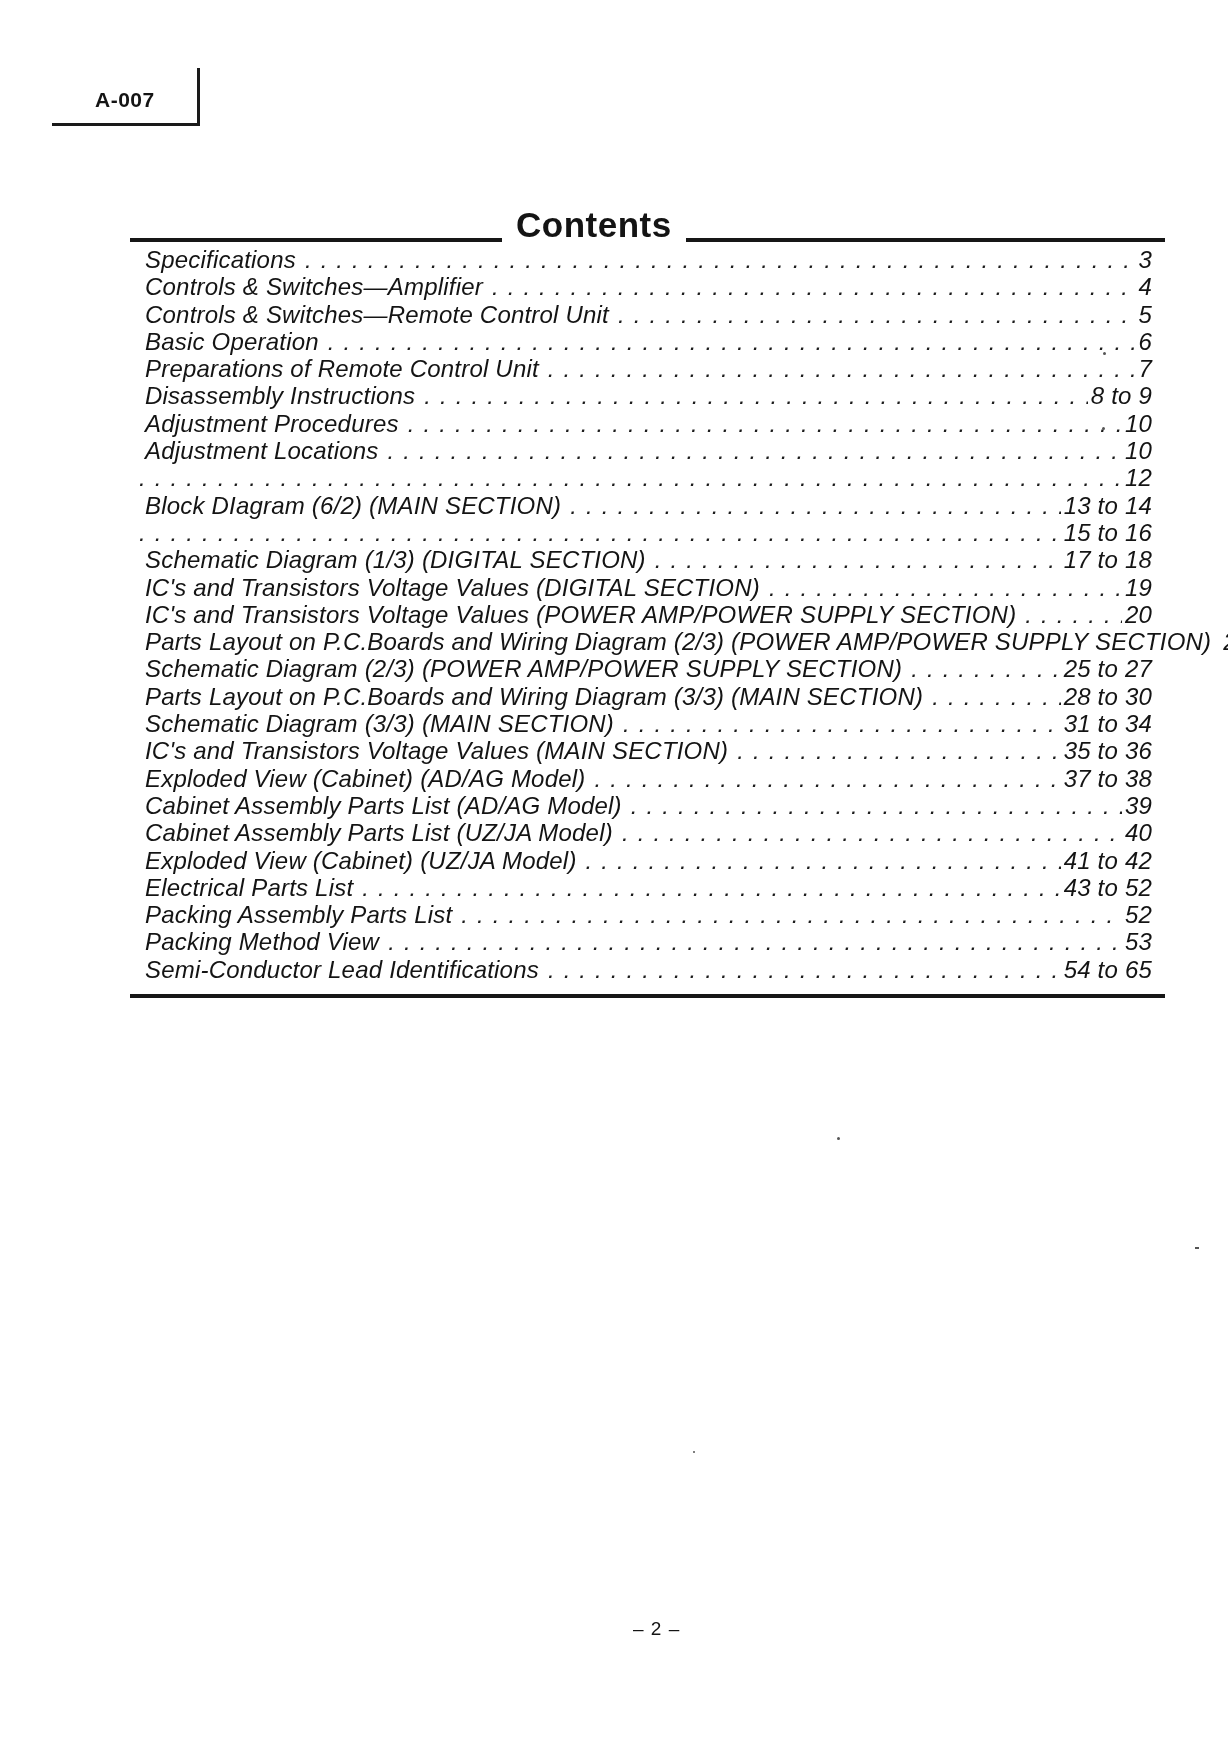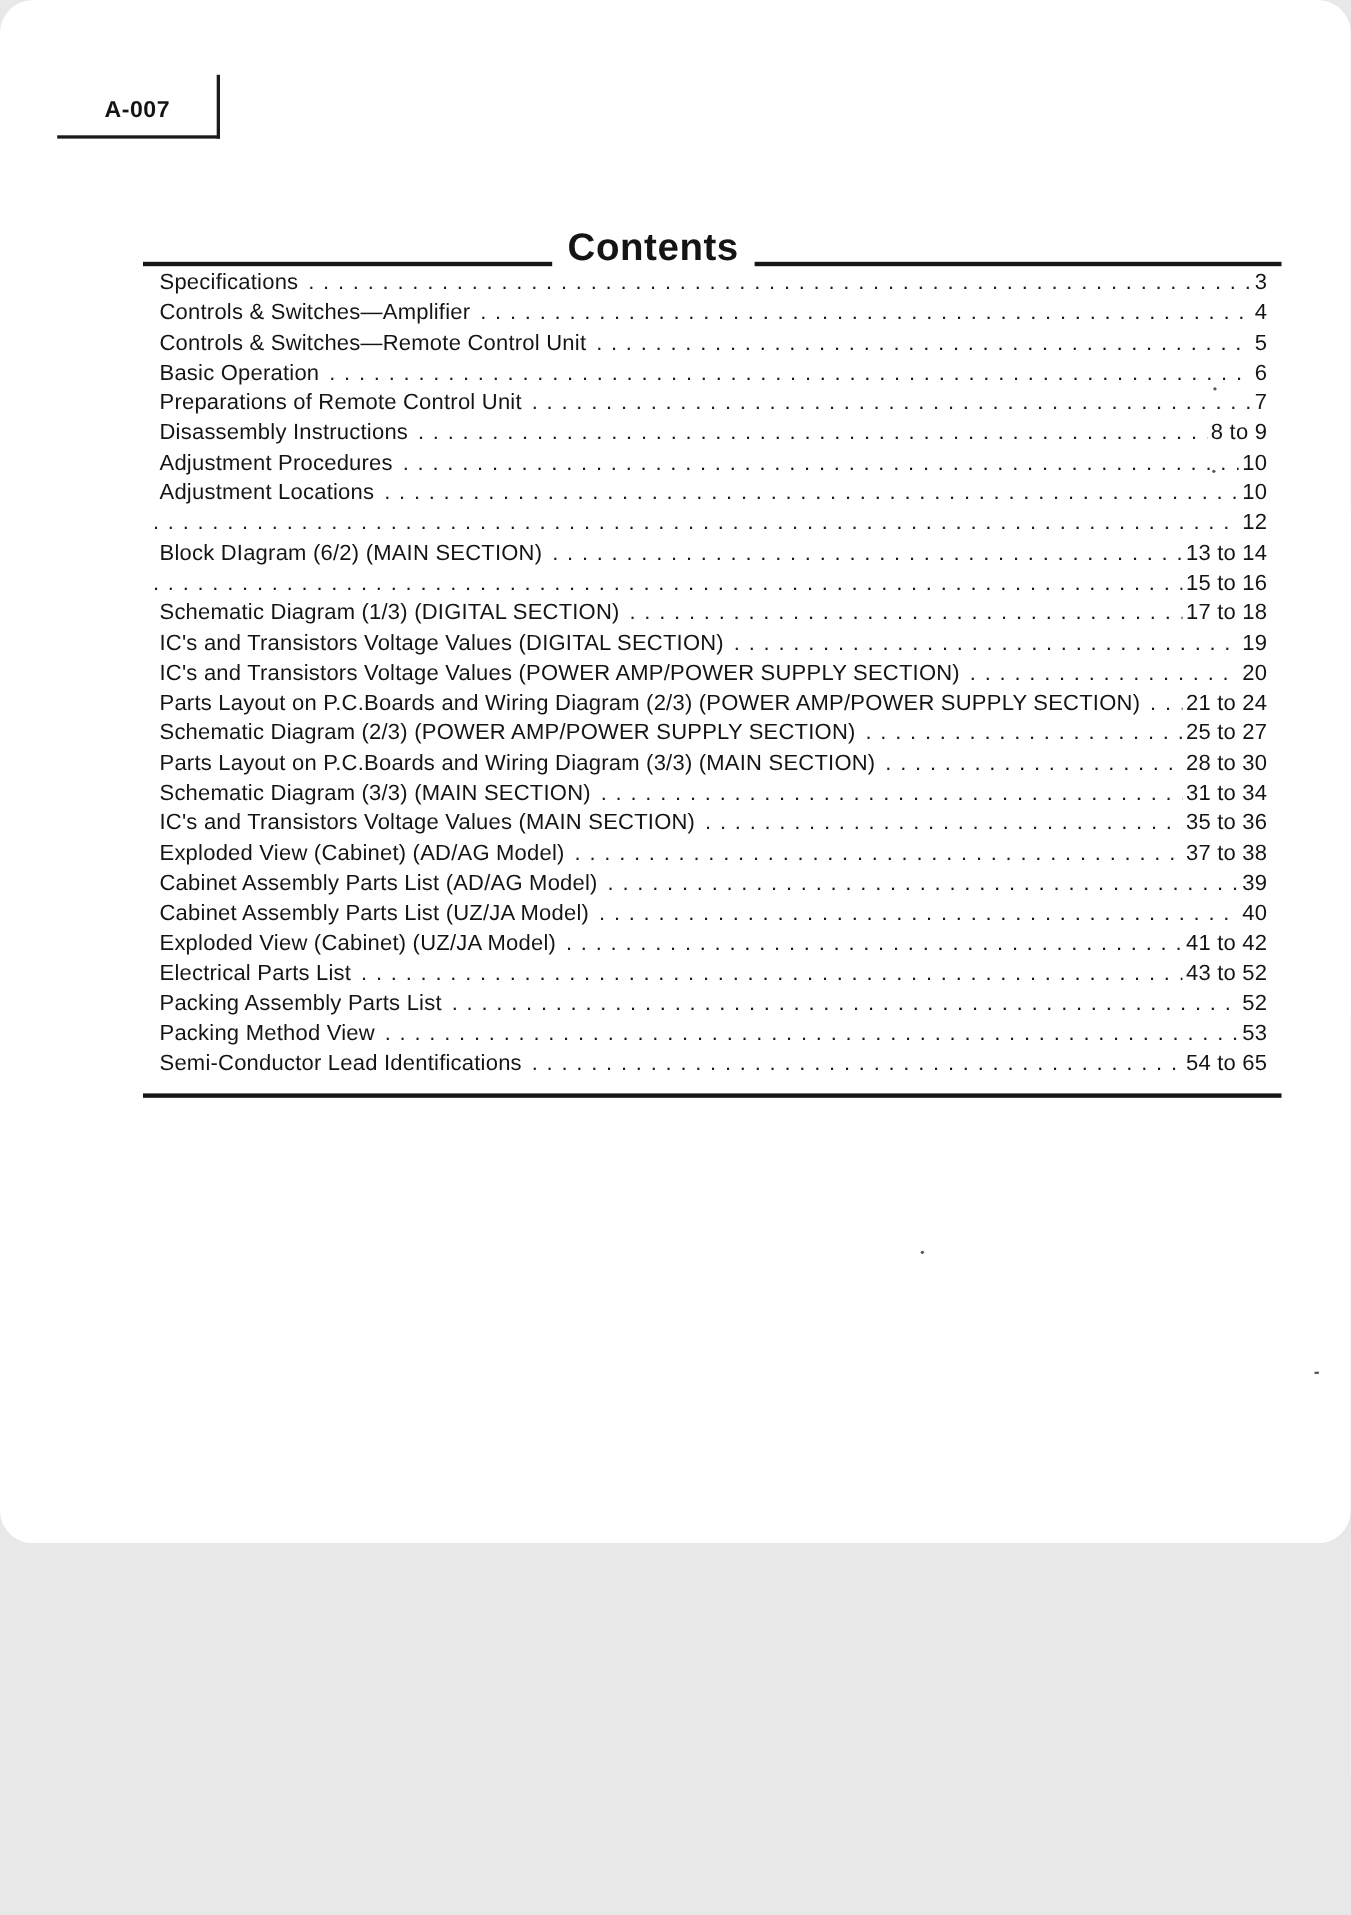--- a/index.html
+++ b/index.html
@@ -3,26 +3,25 @@
 <meta charset="utf-8">
 <style>
   html, body {
     margin: 0;
     padding: 0;
     background: #e8e8e8;
   }
   .page {
     position: relative;
     width: 1228px;
-    height: 1403px;
+    height: 1741px;
     background: #ffffff;
     font-family: "Liberation Sans", "DejaVu Sans", sans-serif;
     color: #141414;
     overflow: hidden;
-    border-radius: 30px;
   }
 
   
   .doc-code-box {
     position: absolute;
     left: 52px;
     top: 68px;
     width: 148px;
     height: 58px;
     border-right: 3px solid #1a1a1a;
@@ -66,23 +65,24 @@
     left: 130px;
     top: 246px;
     width: 1035px;
     padding: 0;
     box-sizing: border-box;
   }
   .toc-row {
     display: flex;
     align-items: baseline;
     height: 27.3px;
-    font-size: 20px;
+    font-size: 24px;
     letter-spacing: 0.2px;
     white-space: nowrap;
+    font-style: italic;
   }
   .toc-label {
     flex: 0 0 auto;
     padding-left: 15px;
   }
   .toc-leader {
     flex: 1 1 auto;
     overflow: hidden;
     margin: 0 3px 0 9px;
     letter-spacing: 1.2px;

